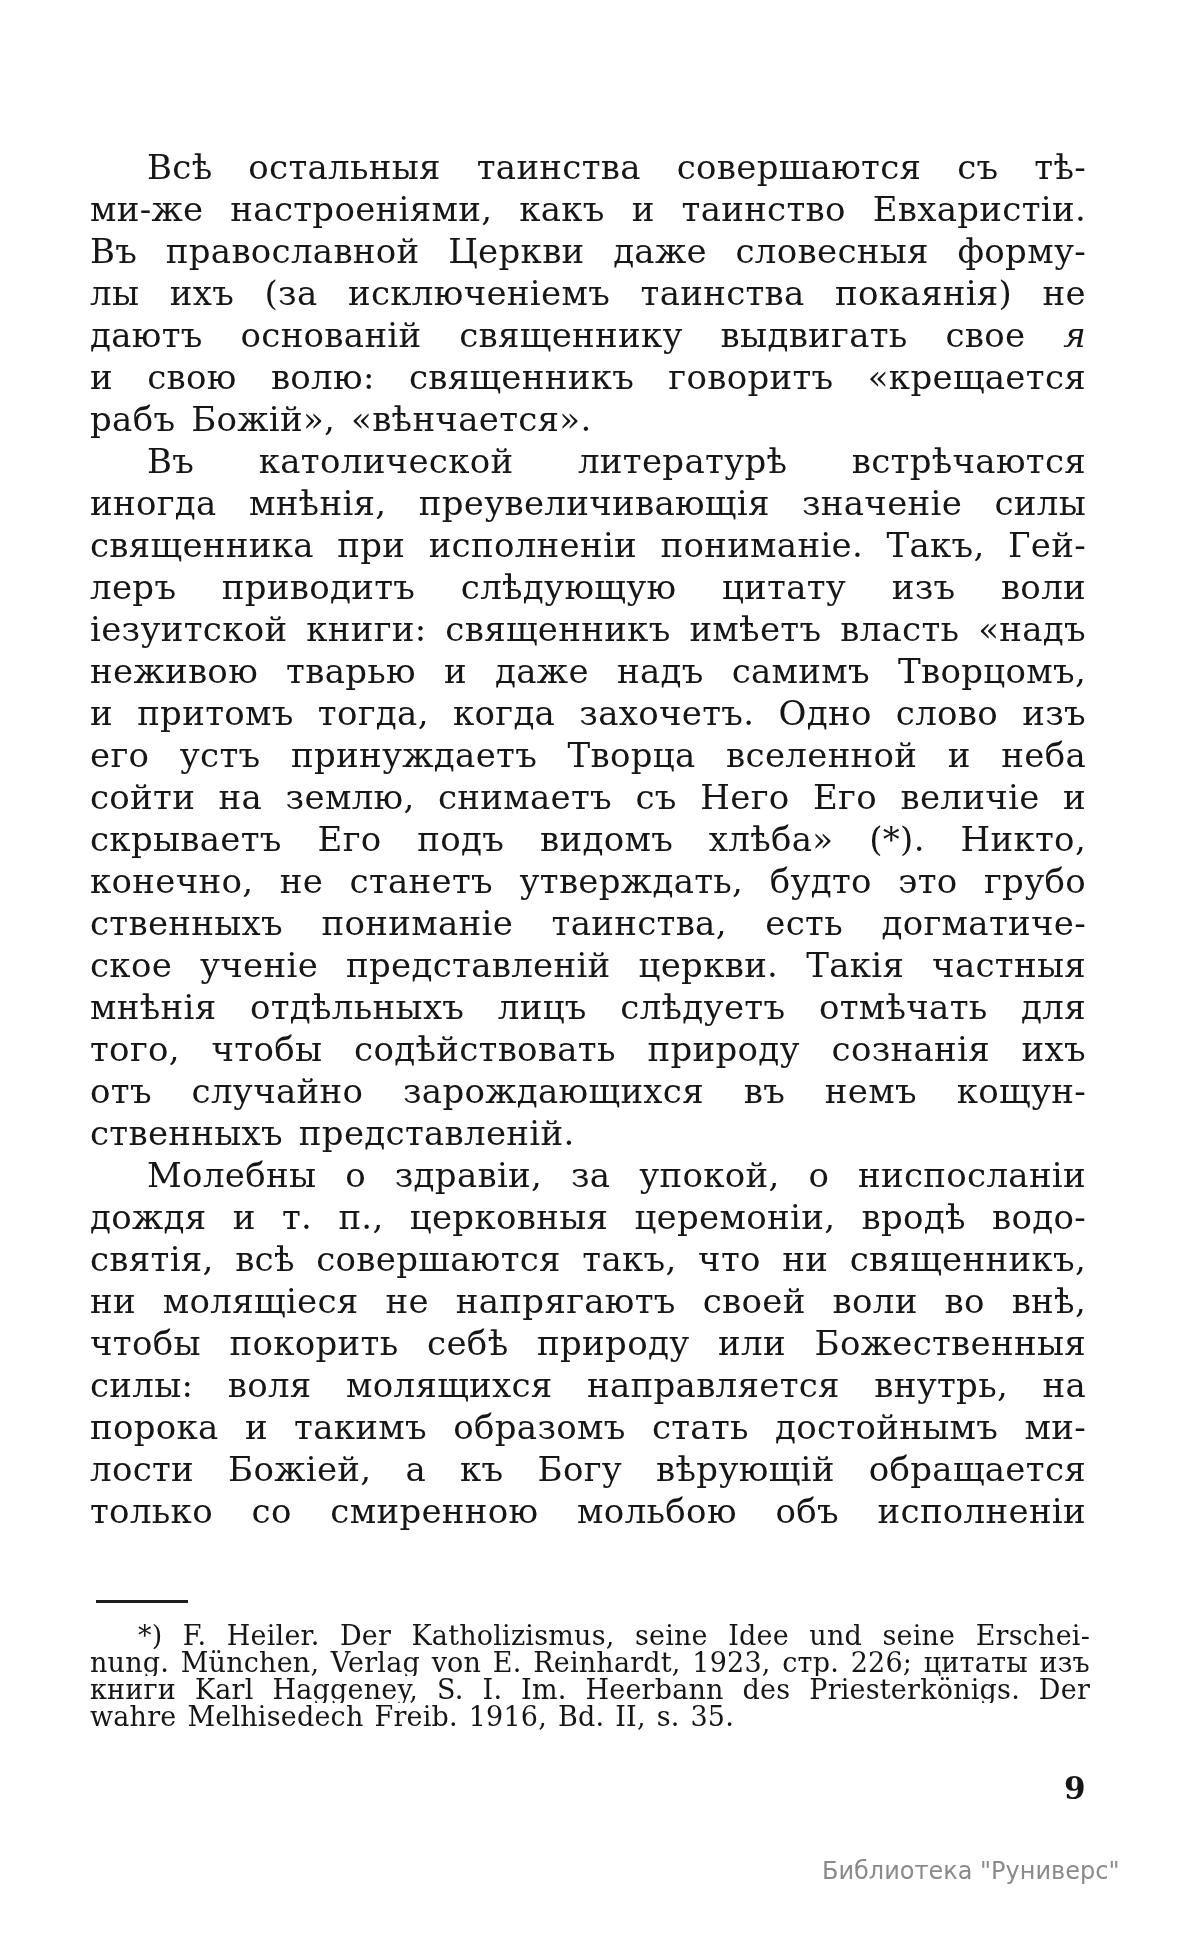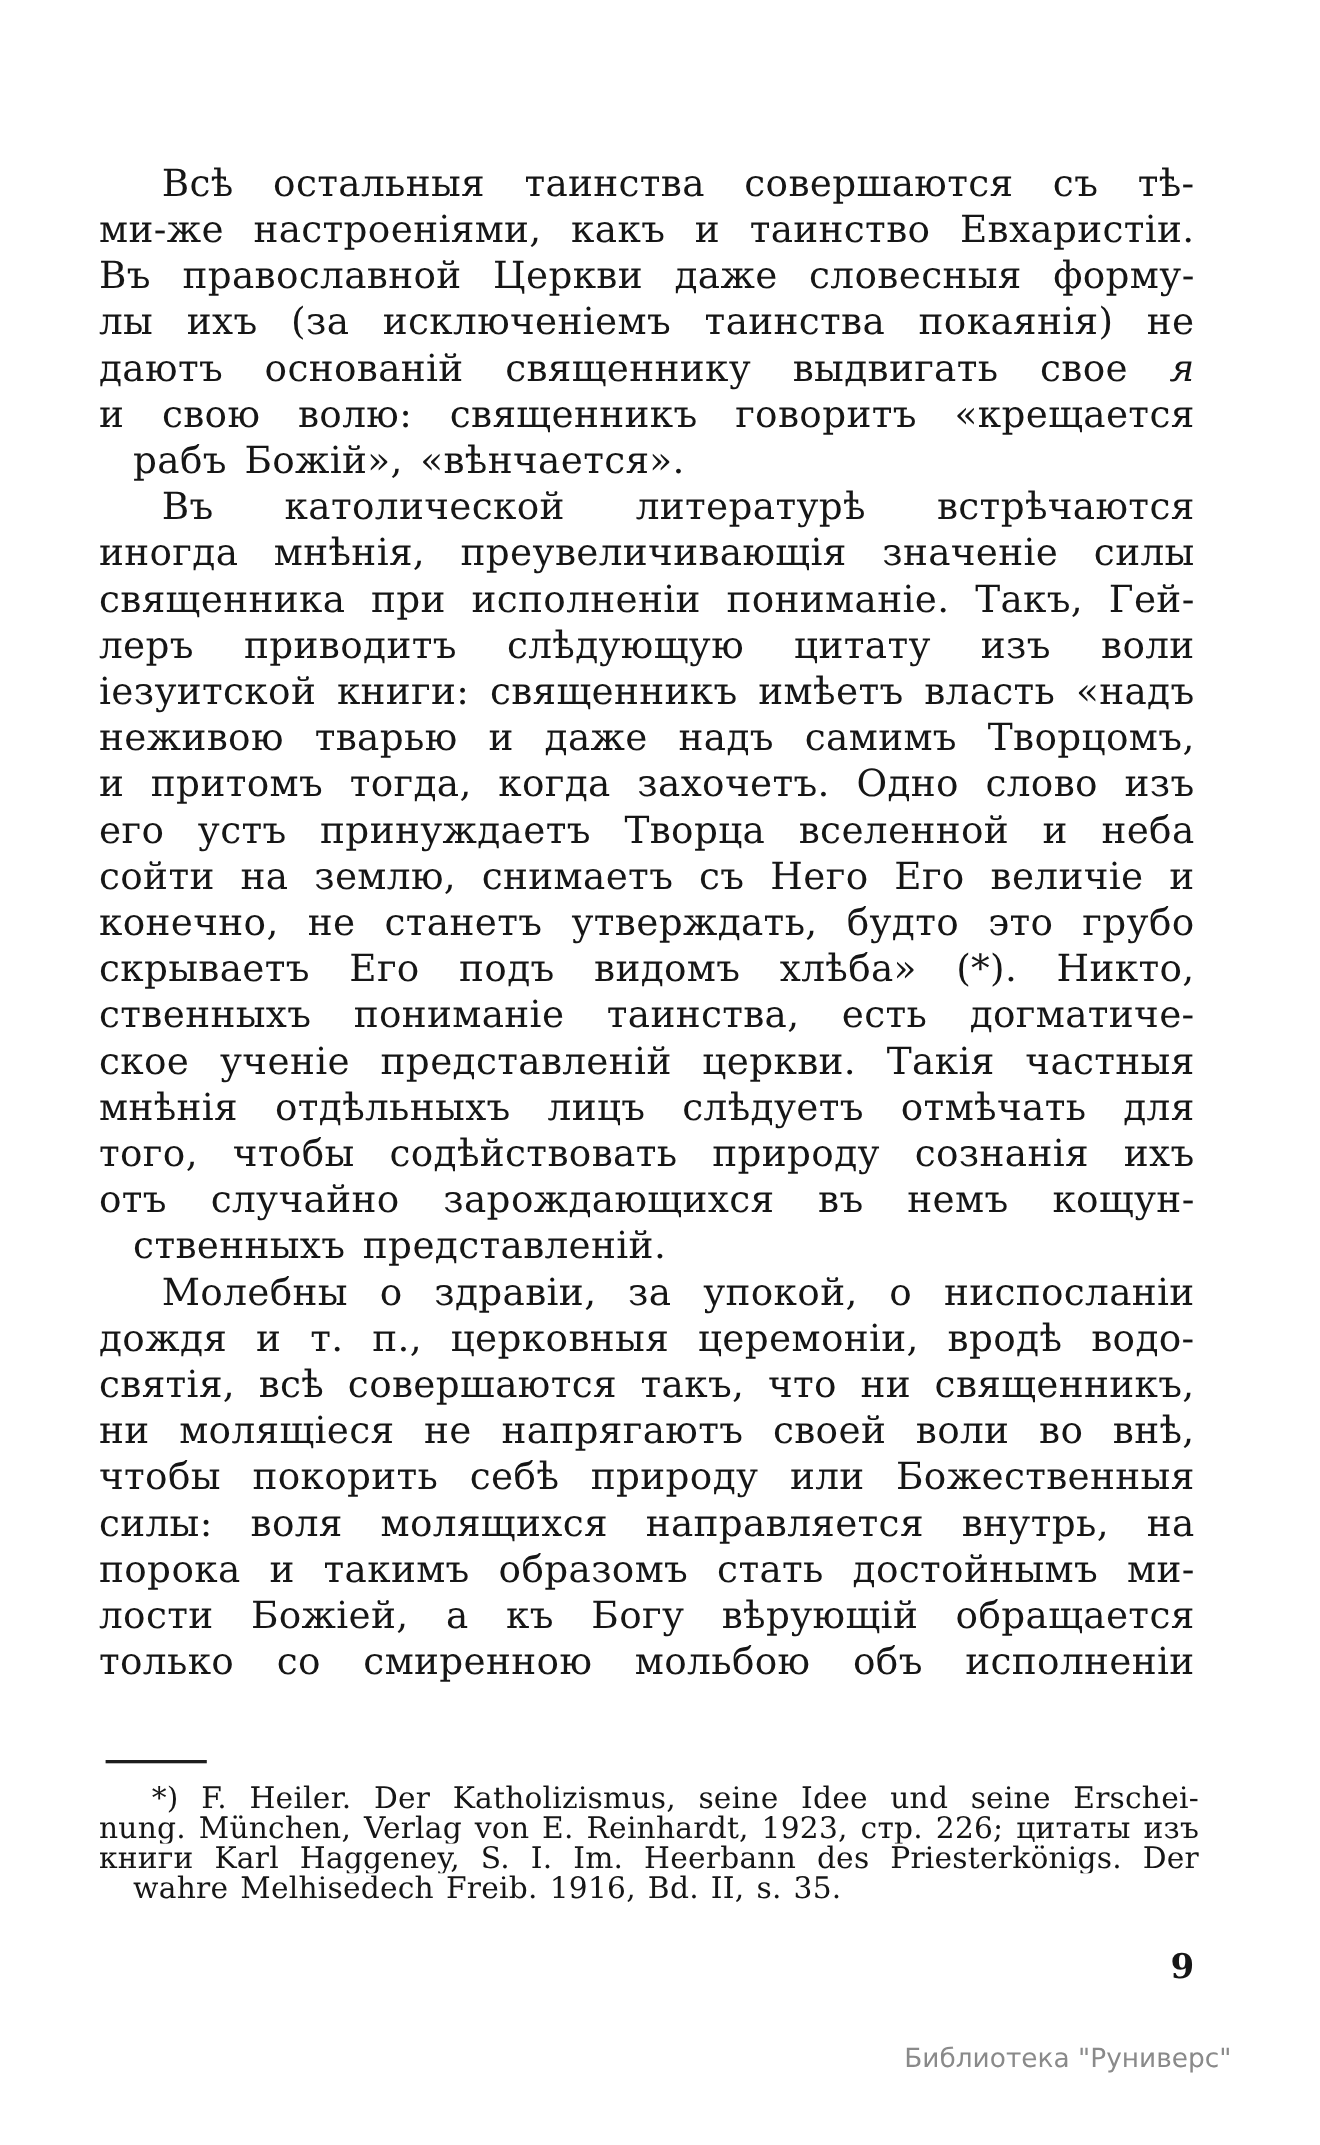--- a/index.html
+++ b/index.html
@@ -23,21 +23,21 @@
     font-size: 34px;
     line-height: 42px;
     height: 42px;
     text-align: justify;
     text-align-last: justify;
     word-spacing: 0.14em;
     letter-spacing: 0.3px;
     overflow: hidden;
   }
   .line.indent { text-indent: 57px; }
-  .line.last { text-align-last: left; margin-left: 31px; }
+  .line.last { text-align-last: left; }
   .footnote-rule {
     position: absolute;
     left: 96px;
     top: 1600px;
     width: 92px;
     height: 3px;
     background: #1d1d1d;
   }
   .footnote-block {
     position: absolute;
@@ -88,22 +88,22 @@
       <div>
         <div class="line indent">Въ католической литературѣ встрѣчаются</div>
         <div class="line">иногда мнѣнія, преувеличивающія значеніе силы</div>
         <div class="line">священника при исполненіи пониманіе. Такъ, Гей-</div>
         <div class="line">леръ приводитъ слѣдующую цитату изъ воли</div>
         <div class="line">іезуитской книги: священникъ имѣетъ власть «надъ</div>
         <div class="line">неживою тварью и даже надъ самимъ Творцомъ,</div>
         <div class="line">и притомъ тогда, когда захочетъ. Одно слово изъ</div>
         <div class="line">его устъ принуждаетъ Творца вселенной и неба</div>
         <div class="line">сойти на землю, снимаетъ съ Него Его величіе и</div>
+        <div class="line">скрываетъ Его подъ видомъ хлѣба» (*). Никто,</div>
         <div class="line">конечно, не станетъ утверждать, будто это грубо</div>
-        <div class="line">скрываетъ Его подъ видомъ хлѣба» (*). Никто,</div>
         <div class="line">ственныхъ пониманіе таинства, есть догматиче-</div>
         <div class="line">ское ученіе представленій церкви. Такія частныя</div>
         <div class="line">мнѣнія отдѣльныхъ лицъ слѣдуетъ отмѣчать для</div>
         <div class="line">того, чтобы содѣйствовать природу сознанія ихъ</div>
         <div class="line">отъ случайно зарождающихся въ немъ кощун-</div>
         <div class="line last">ственныхъ представленій.</div>
       </div>
       <div>
         <div class="line indent">Молебны о здравіи, за упокой, о ниспосланіи</div>
         <div class="line">дождя и т. п., церковныя церемоніи, вродѣ водо-</div>

